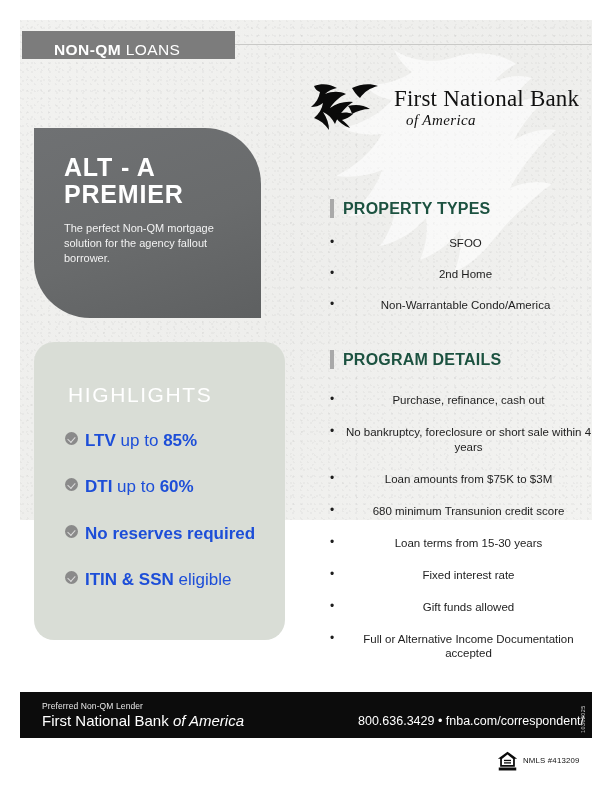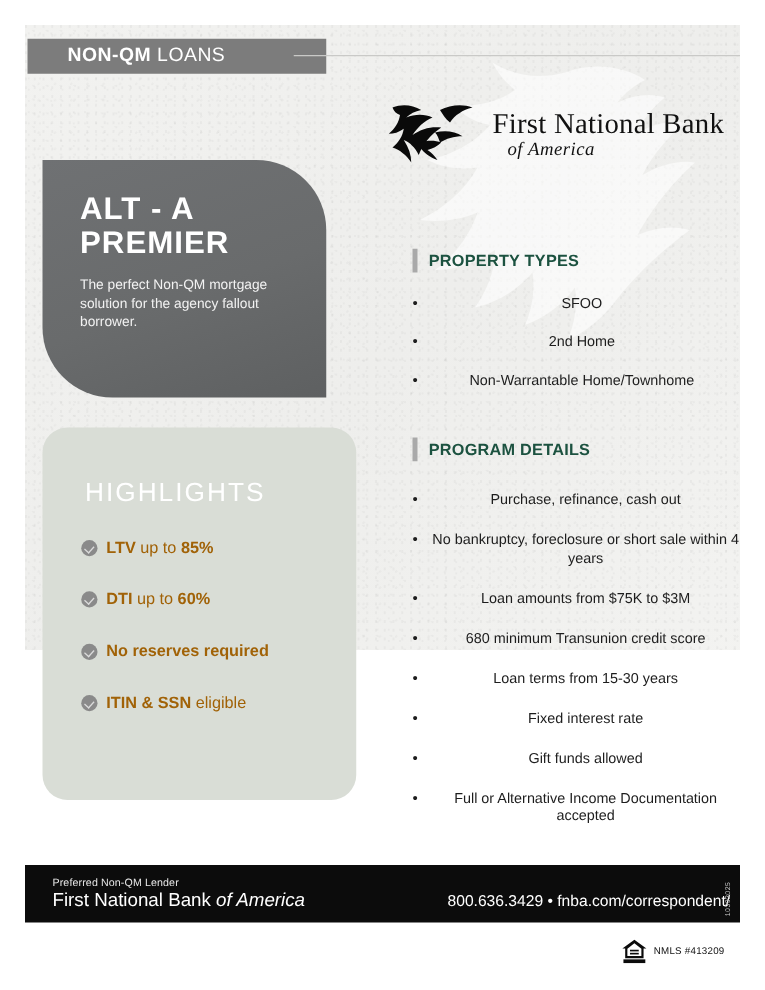--- a/index.html
+++ b/index.html
@@ -31,23 +31,23 @@
   }
 
   
   .watermark{
     position:absolute;right:-10px;top:26px;width:300px;height:230px;
     opacity:.62;pointer-events:none;
   }
 
   
   .hdr-tab{
-    position:absolute;left:22px;top:31px;width:239px;height:28px;
+    position:absolute;left:22px;top:31px;width:213px;height:28px;
     background:#7c7c7c;
-    display:flex;align-items:center;
+    display:flex;align-items:flex-end;
   }
   .hdr-tab .txt{
     color:#ffffff;font-size:15.5px;letter-spacing:.4px;padding-left:32px;
     white-space:nowrap;
   }
   .hdr-tab .b{font-weight:bold;}
   .hdr-tab .l{font-weight:300;}
   .hdr-rule{
     position:absolute;left:235px;top:44px;width:357px;height:1px;
     background:#c9c9c7;
@@ -104,33 +104,33 @@
   .hl-check{
     flex:0 0 auto;width:13px;height:13px;border-radius:50%;
     background:#8a8a8a;margin-right:7px;margin-top:2px;
     position:relative;
   }
   .hl-check::after{
     content:"";position:absolute;left:4px;top:3px;
     width:3.5px;height:6px;border:solid #dcdcdc;border-width:0 1.6px 1.6px 0;
     transform:rotate(42deg);
   }
-  .hl-text{font-size:13px;color:#a16207;line-height:1.25;}
+  .hl-text{font-size:17px;color:#1d4ed8;line-height:1.25;}
   .hl-text b{font-weight:bold;}
 
   
   .sec{position:absolute;}
   .sec-head{
     display:flex;align-items:center;margin-bottom:4px;
   }
   .sec-bar{
     width:4px;height:19px;background:#a9a9a9;margin-right:9px;
   }
   .sec-title{
-    color:#1c5240;font-size:13px;font-weight:bold;letter-spacing:.2px;
+    color:#1c5240;font-size:16px;font-weight:bold;letter-spacing:.2px;
     white-space:nowrap;
   }
   .blist{margin:0;padding:0;list-style:none;text-align:center;}
   .blist li{
     position:relative;padding-left:11px;font-size:11.5px;color:#1d1d1d;
     line-height:1.3;margin-bottom:14px;
   }
   .blist li::before{
     content:"\2022";position:absolute;left:0;top:-1px;font-size:12px;color:#1d1d1d;
   }
@@ -253,21 +253,21 @@
   </div>
 
   <div class="sec" id="property-types">
     <div class="sec-head">
       <div class="sec-bar"></div>
       <div class="sec-title">PROPERTY TYPES</div>
     </div>
     <ul class="blist" id="property-types-list">
         <li>SFOO</li>
         <li>2nd Home</li>
-        <li>Non-Warrantable Home/Townhome</li>
+        <li>Non-Warrantable Condo/America</li>
       </ul>
   </div>
 
   <div class="sec" id="program-details">
     <div class="sec-head">
       <div class="sec-bar"></div>
       <div class="sec-title">PROGRAM DETAILS</div>
     </div>
     <ul class="blist" id="program-details-list">
         <li>Purchase, refinance, cash out</li>

